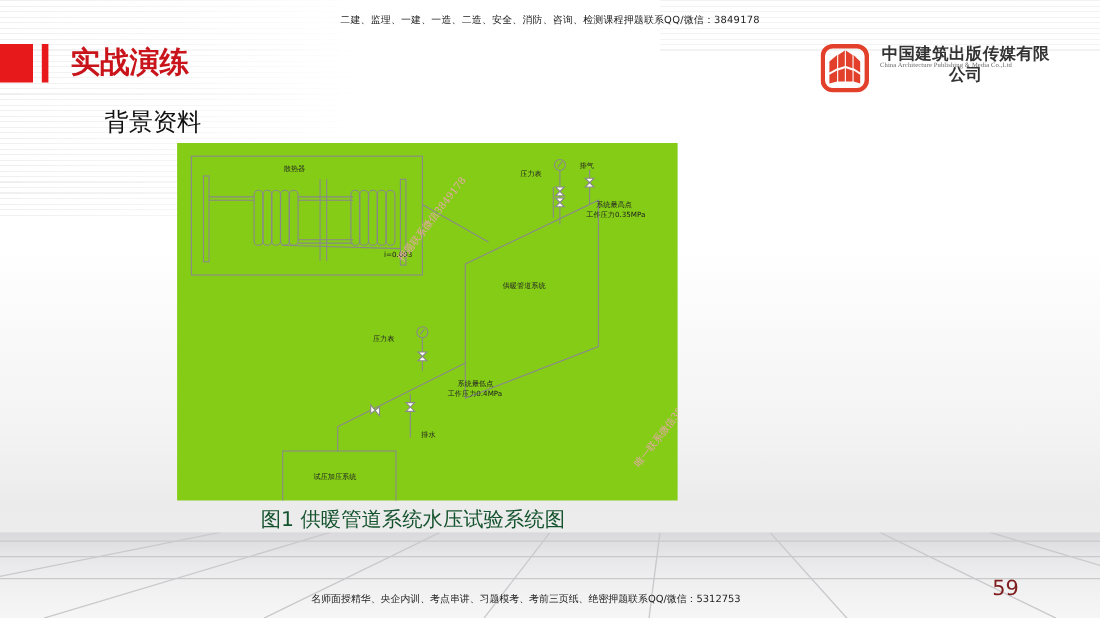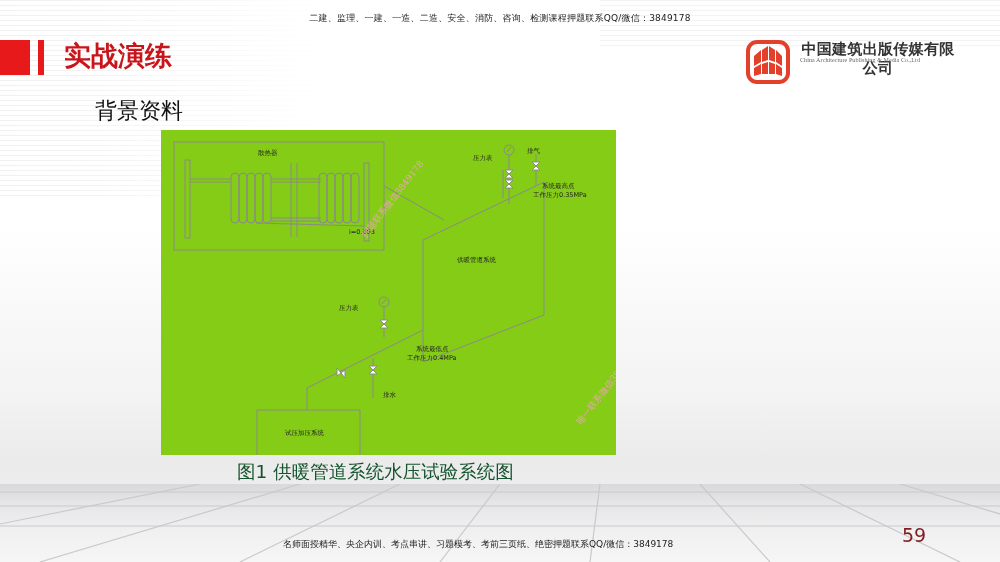--- a/index.html
+++ b/index.html
@@ -190,14 +190,14 @@
     <text class="lbl" x="222" y="267">排水</text>
     <text class="lbl" x="124" y="305">试压加压系统</text>
 
     <text class="wm" x="205" y="108" transform="rotate(-52 205 108)">押题联系微信3849178</text>
     <text class="wm" x="420" y="295" transform="rotate(-52 420 295)">唯一联系微信3849178</text>
   </svg>
 </div>
 
 <div class="caption">图1 供暖管道系统水压试验系统图</div>
 
-<div class="bottom-banner">名师面授精华、央企内训、考点串讲、习题模考、考前三页纸、绝密押题联系QQ/微信：3849178</div>
+<div class="bottom-banner">名师面授精华、央企内训、考点串讲、习题模考、考前三页纸、绝密押题联系QQ/微信：5312753</div>
 <div class="page-num">59</div>
 
 </body></html>

